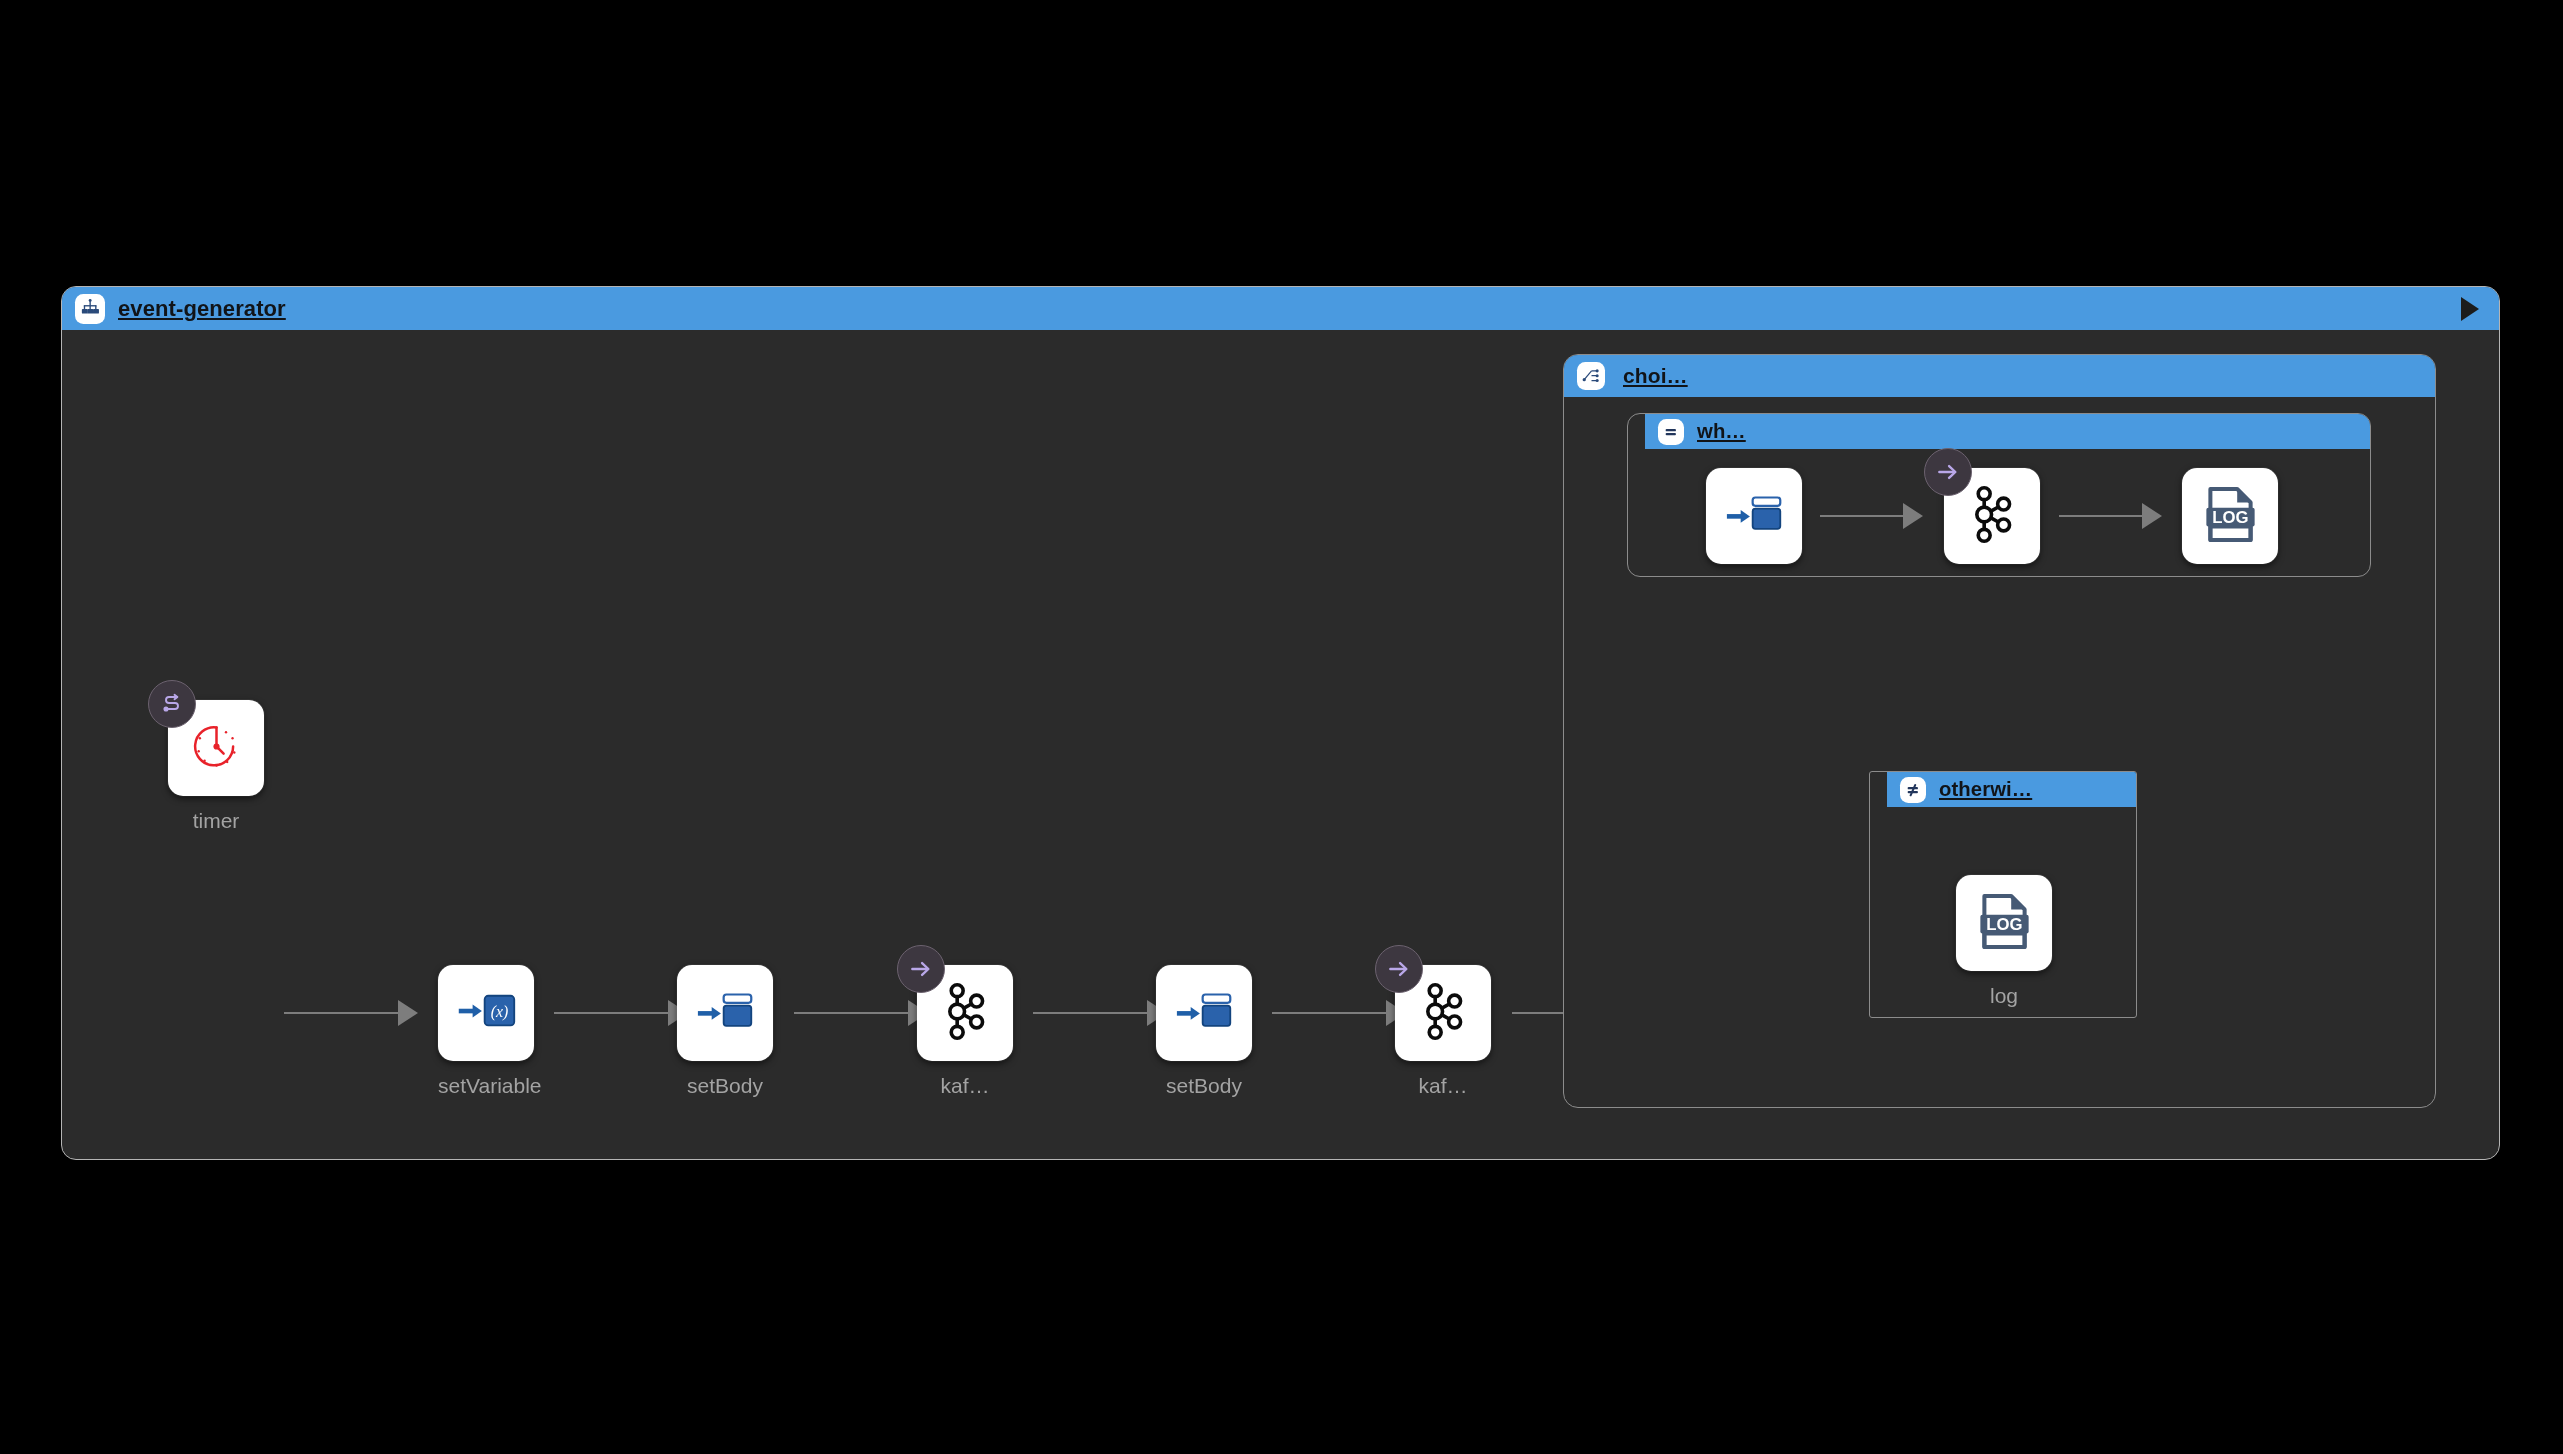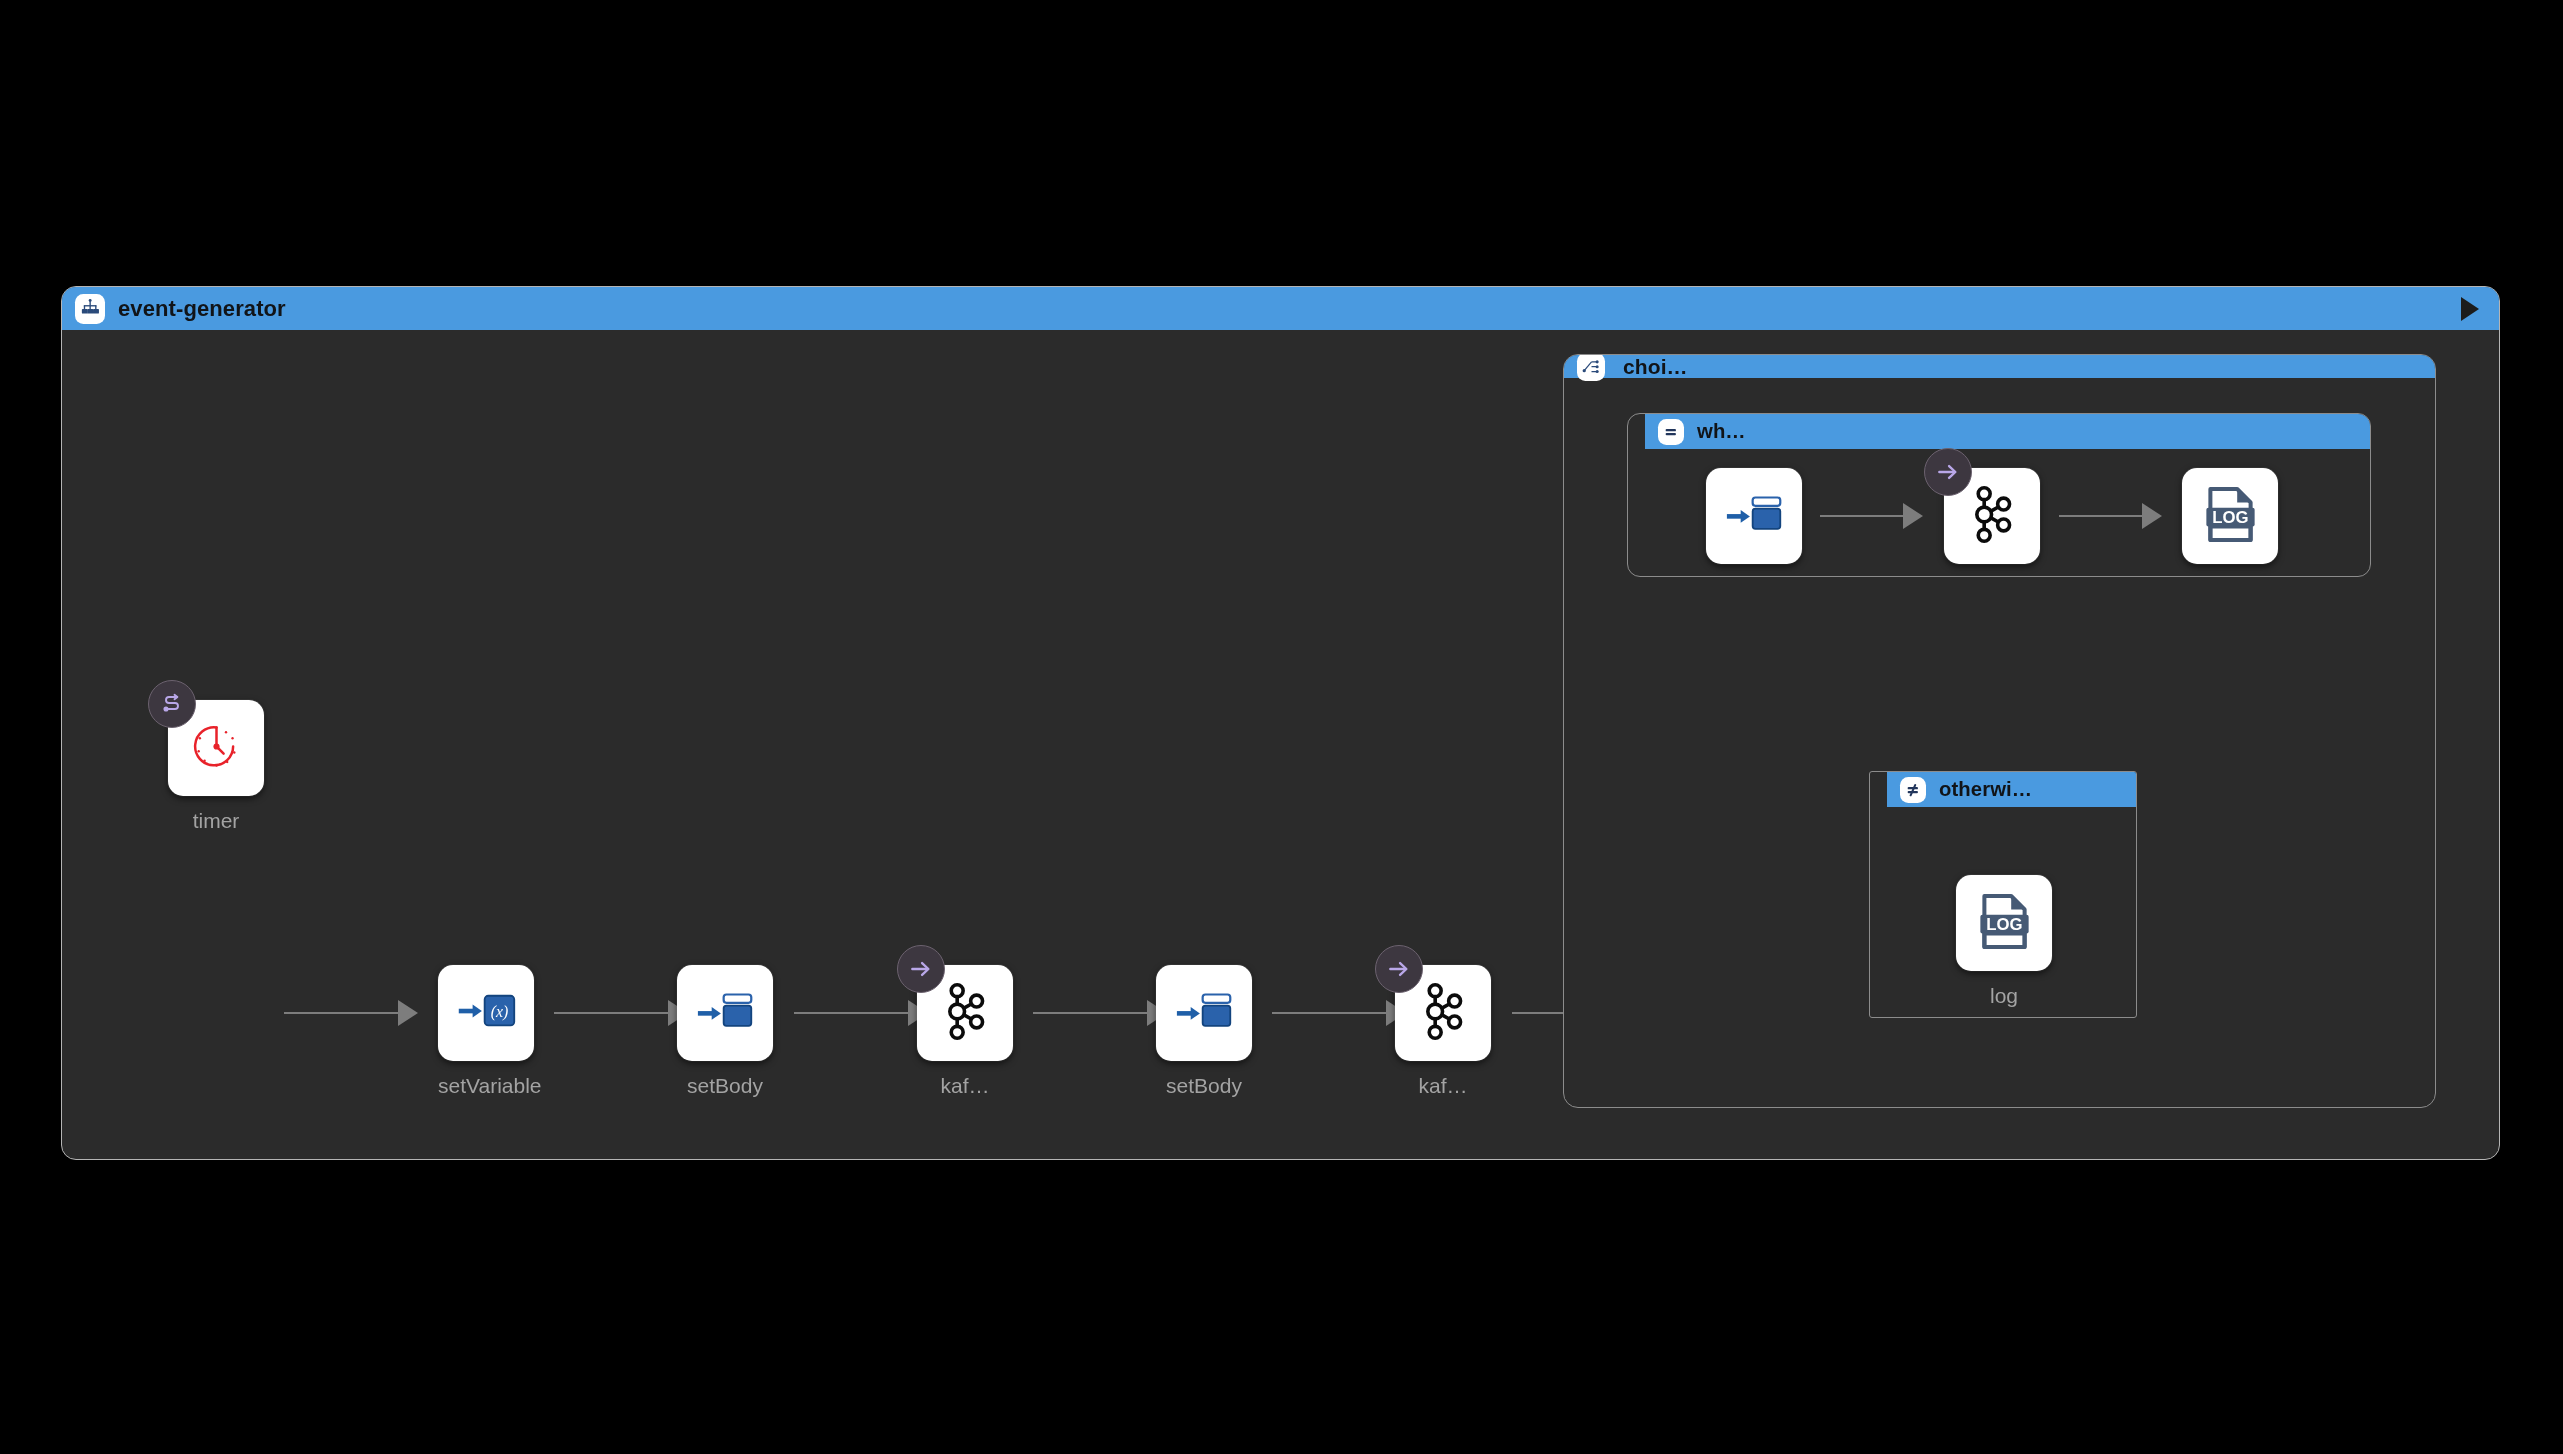--- a/index.html
+++ b/index.html
@@ -24,40 +24,41 @@
   .group-header {
     position: absolute;
     left: 0; top: 0; right: 0;
     background: #4a9ae0;
     display: flex;
     align-items: center;
     gap: 13px;
     padding-left: 13px;
   }
   .group-header.h-route { height: 43px; }
-  .group-header.h-choice { height: 23px; gap: 18px; }
+  .group-header.h-choice { height: 42px; gap: 18px; }
   .group-header.h-when { height: 35px; margin-left: 17px; }
 
   .header-icon {
     background: #ffffff;
     border-radius: 8.3px;
     display: flex;
     align-items: center;
     justify-content: center;
     flex: none;
   }
   .header-icon.ic-route { width: 30px; height: 30px; }
   .header-icon.ic-choice { width: 28px; height: 28px; }
   .header-icon.ic-when { width: 26px; height: 26px; }
 
   .group-title {
     color: #111418;
     font-weight: bold;
     letter-spacing: 0.1px;
     white-space: nowrap;
+    text-decoration: underline;
   }
   .t-route { font-size: 22px; }
   .t-choice { font-size: 21px; }
   .t-when { font-size: 20.3px; }
 
   .play-btn {
     position: absolute;
     right: 20.3px; top: 50%;
     transform: translateY(-50%);
     width: 0; height: 0;

